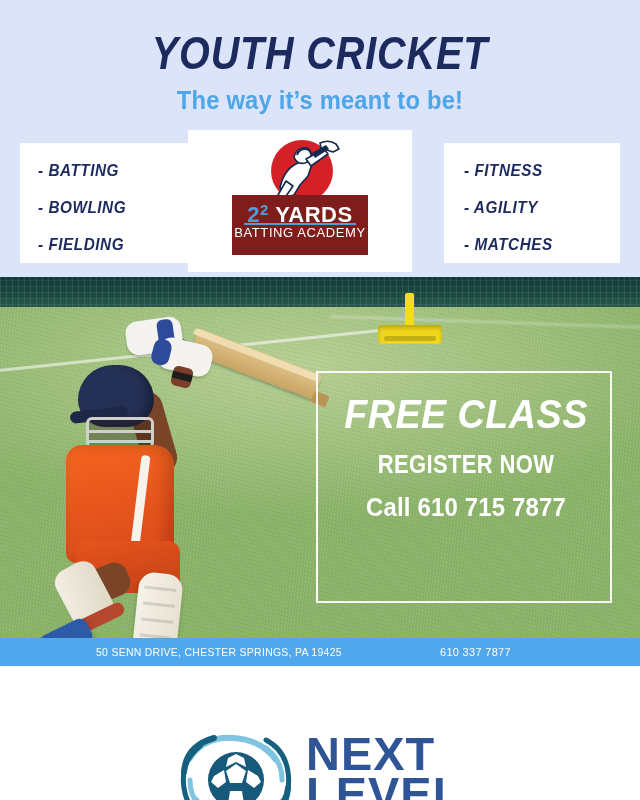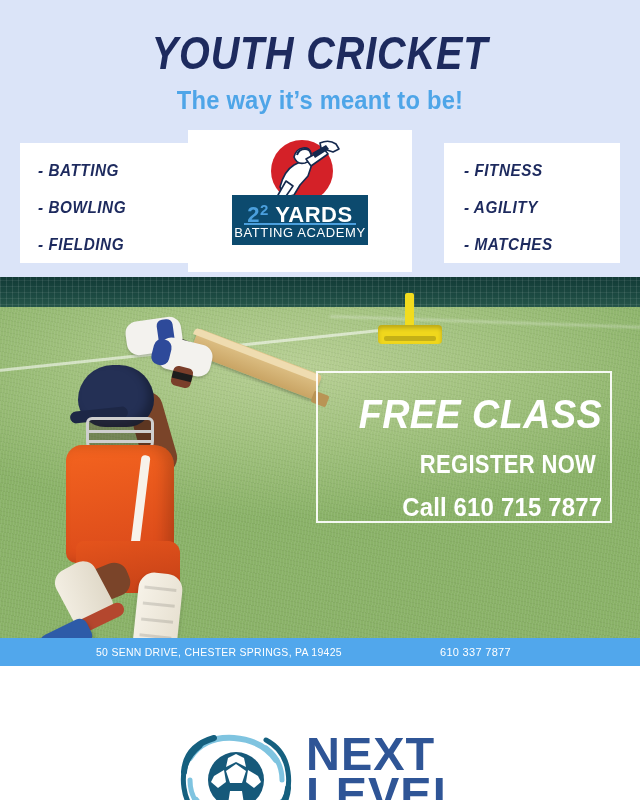--- a/index.html
+++ b/index.html
@@ -40,22 +40,22 @@
     color:#1d2a5e;letter-spacing:.6px;
     transform:scaleX(.9);transform-origin:left center;
   }
   .list-left{left:38px;top:152px;}
   .list-right{left:464px;top:152px;}
 
   
   .logo22{position:absolute;left:188px;top:133px;width:224px;height:136px;}
   .logo-mark{position:absolute;left:62px;top:2px;width:100px;height:72px;}
   .logo-box{
-    position:absolute;left:44px;top:62px;width:136px;height:50px;
-    background:#0c4a6e;
+    position:absolute;left:44px;top:62px;width:136px;height:60px;
+    background:#7f1d1d;
   }
   .logo-22yards{
     position:absolute;left:0;top:3px;width:136px;text-align:center;
     font-weight:bold;font-size:22px;line-height:24px;color:#ffffff;
     letter-spacing:.5px;
   }
   .logo-22yards .two{color:#4b9fdd;}
   .logo-22yards .two-sup{color:#4b9fdd;font-size:15px;vertical-align:7px;}
   .logo-rule{
     position:absolute;left:12px;top:28px;width:112px;height:2px;background:#4b9fdd;
@@ -125,23 +125,23 @@
        box-shadow:0 16px 0 rgba(0,0,0,.12),0 32px 0 rgba(0,0,0,.12),0 48px 0 rgba(0,0,0,.12);}
   .pad-back{position:absolute;left:22px;top:258px;width:44px;height:62px;background:linear-gradient(100deg,#f4efe4,#ded7c6);
        border-radius:14px;transform:rotate(-28deg);}
   .thigh{position:absolute;left:38px;top:262px;width:52px;height:34px;background:#7a4429;border-radius:14px;transform:rotate(-22deg);}
   .shoe-back{position:absolute;left:-4px;top:322px;width:56px;height:26px;background:#2d5ba8;border-radius:14px 8px 8px 10px;
        transform:rotate(-26deg);box-shadow:0 3px 5px rgba(0,0,0,.25);}
   .shoe-sole{position:absolute;left:34px;top:306px;width:52px;height:14px;background:#b4472e;border-radius:8px;transform:rotate(-26deg);}
 
   
   .cta{
-    position:absolute;left:316px;top:371px;width:296px;height:152px;
+    position:absolute;left:316px;top:371px;width:296px;height:232px;
     border:2px solid rgba(255,255,255,.92);
-    box-sizing:border-box;text-align:right;text-decoration:underline;
+    box-sizing:border-box;text-align:center;text-decoration:underline;
   }
   .cta-title{
     position:absolute;left:0;top:19px;width:296px;
     font-weight:bold;font-style:italic;font-size:41px;line-height:44px;
     color:#ffffff;letter-spacing:.5px;transform:scaleX(.92);
   }
   .cta-sub{
     position:absolute;left:0;top:77px;width:296px;
     font-weight:bold;font-size:25px;line-height:28px;color:#ffffff;letter-spacing:.4px;
     transform:scaleX(.88);

